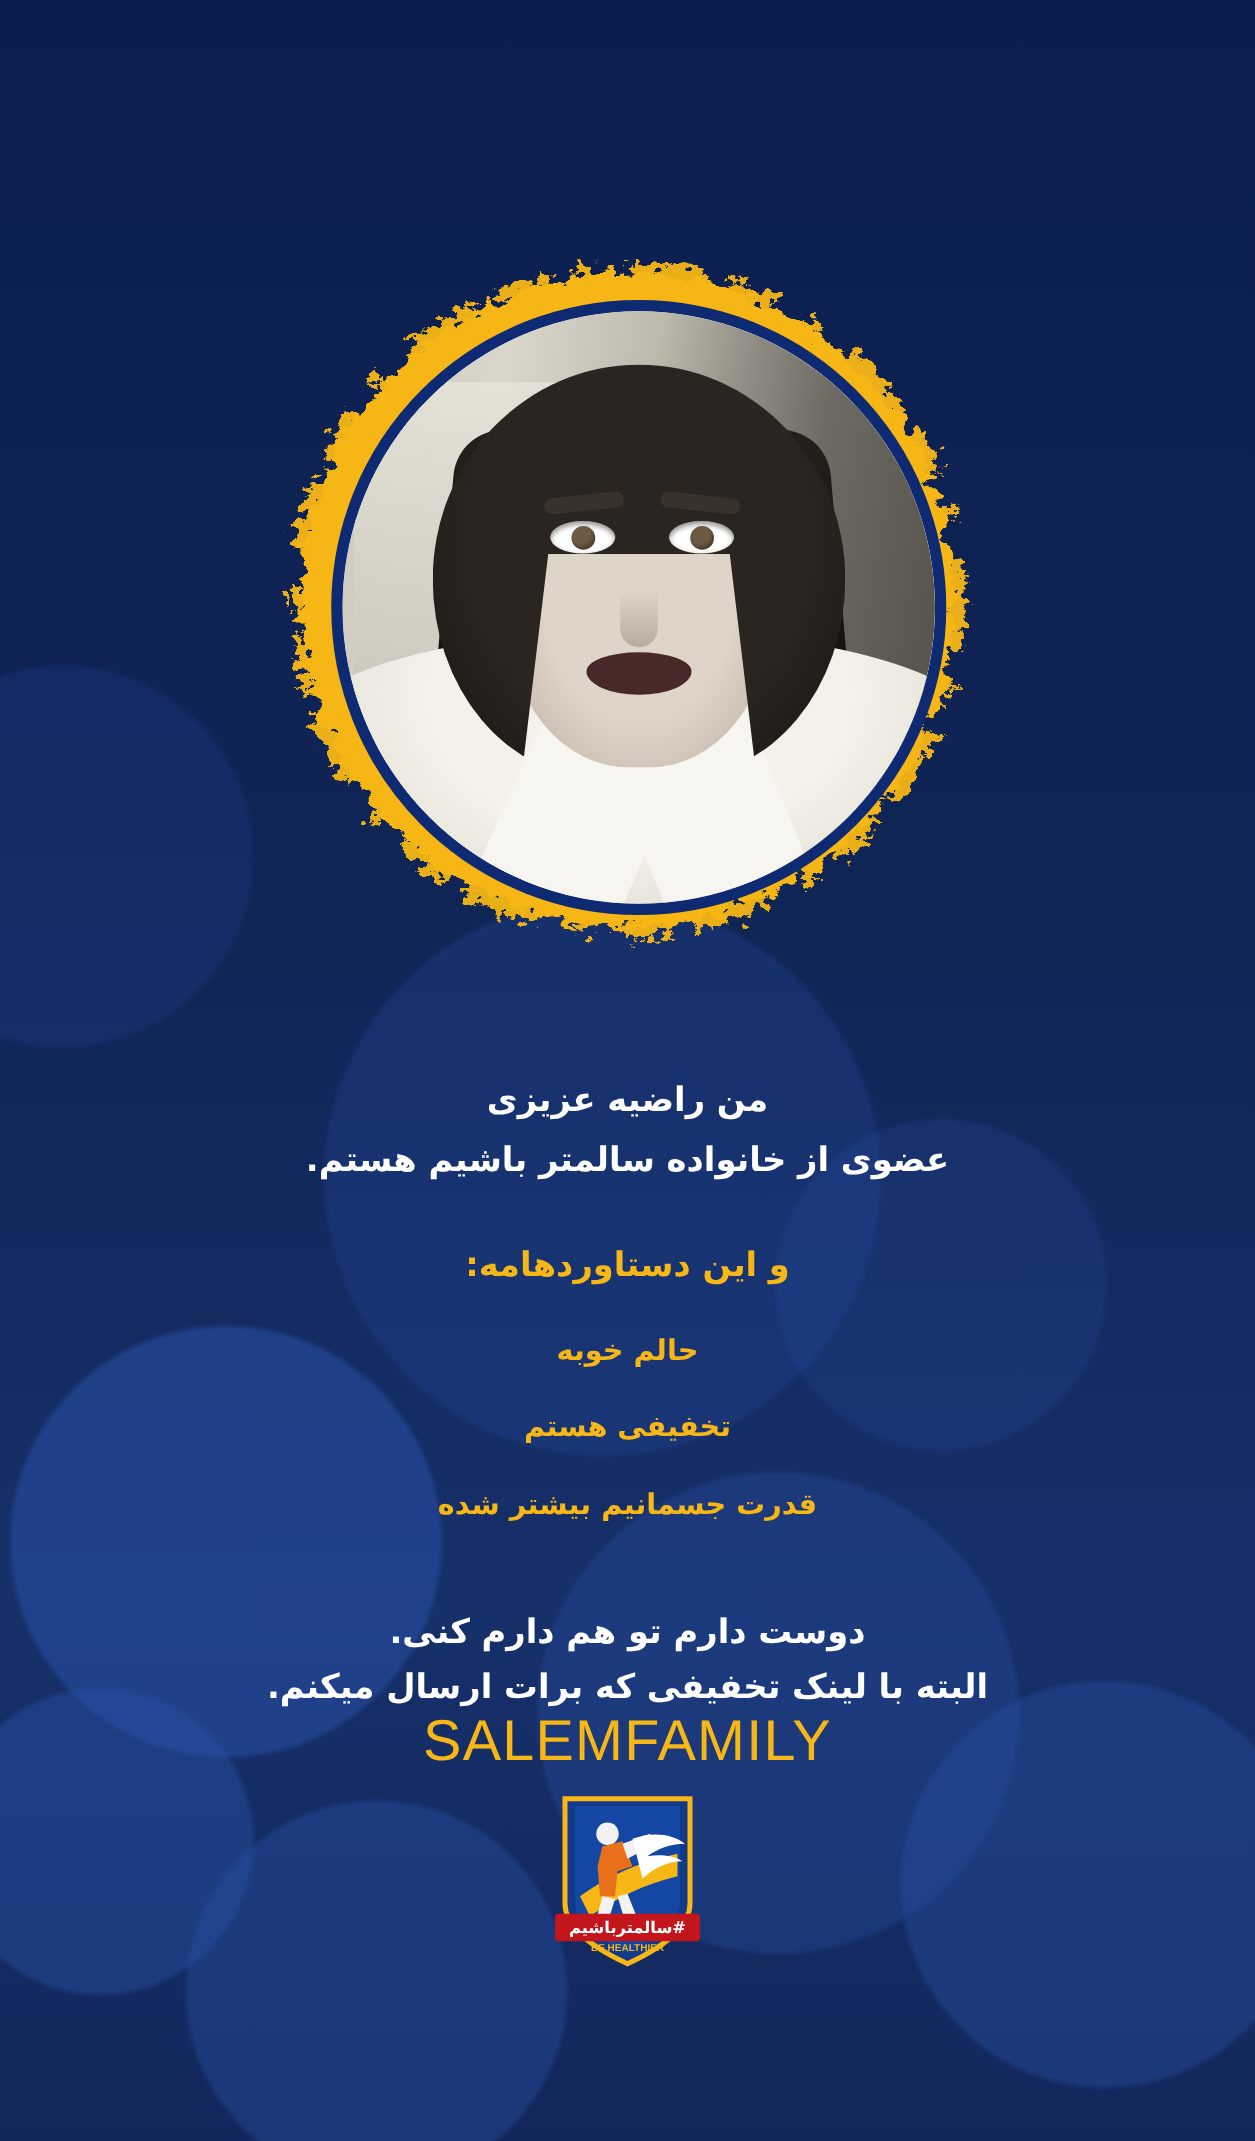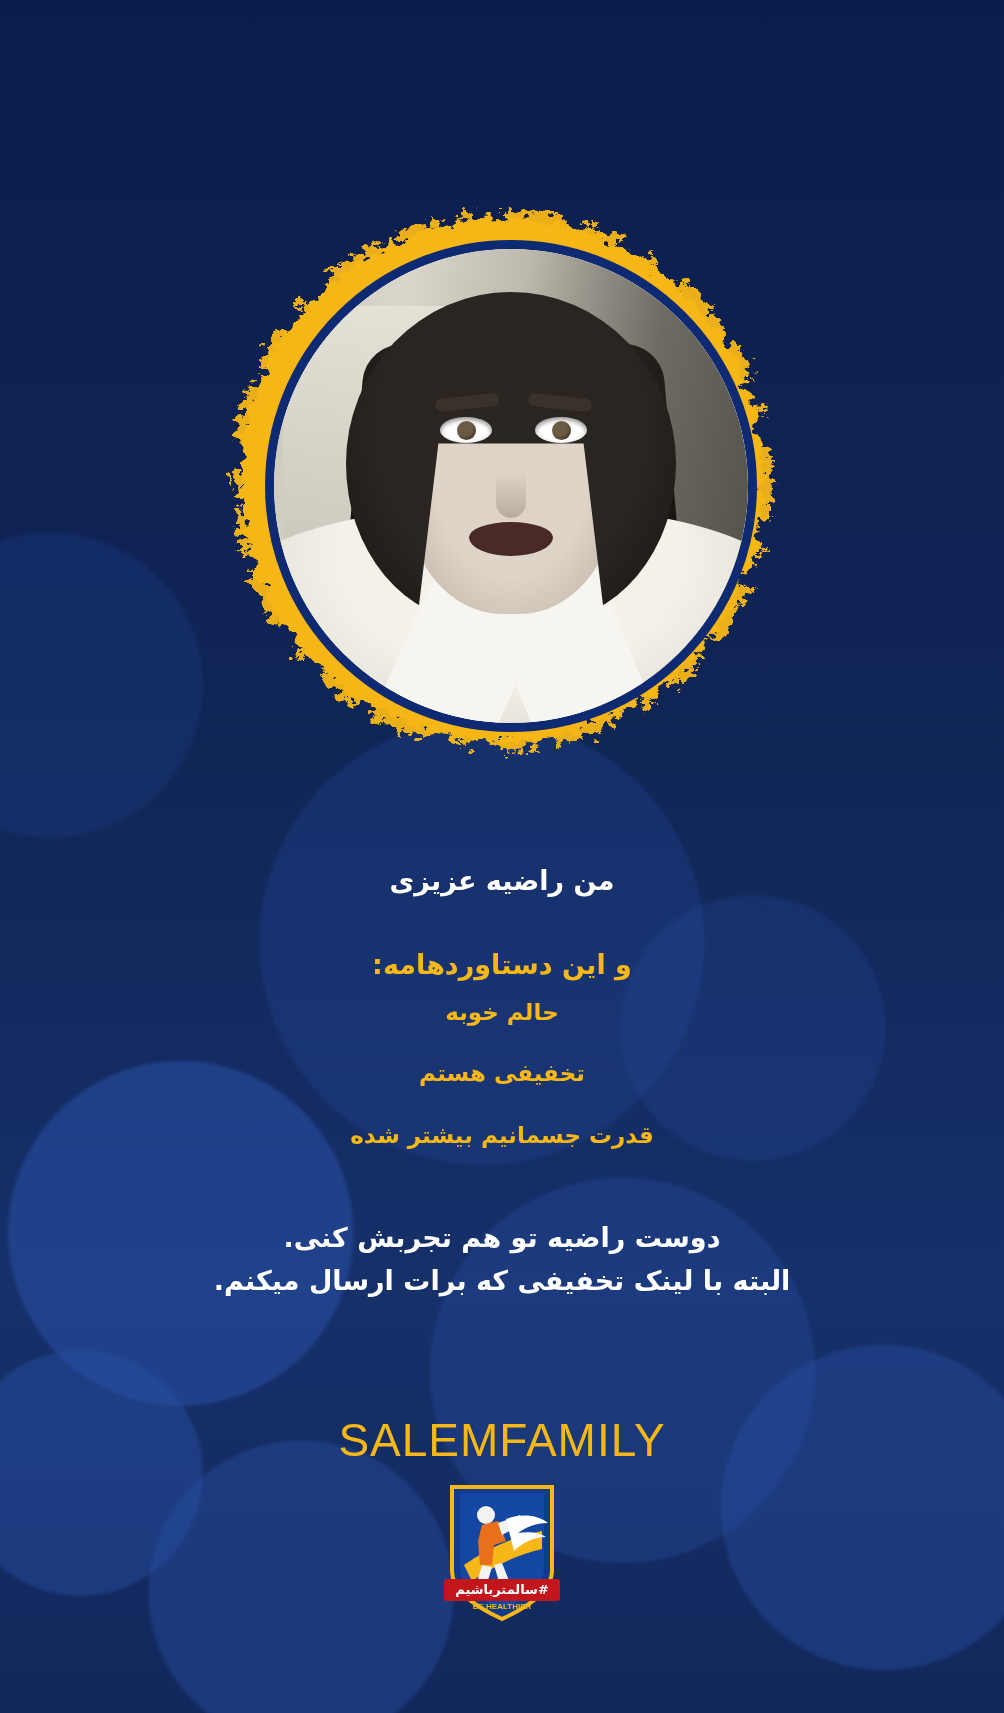--- a/index.html
+++ b/index.html
@@ -163,41 +163,40 @@
   }
   .intro {
     color: #ffffff;
     font-size: 27px;
     margin: 0 0 6px 0;
   }
   .gap-1 { height: 36px; }
   .achv-head {
     color: #f6b717;
     font-size: 27px;
-    margin-bottom: 9px;
+    margin-bottom: 30px;
   }
   .achv {
     color: #f6b717;
     font-size: 23px;
     margin-bottom: 26px;
   }
   .gap-2 { height: 36px; }
   .outro {
     color: #ffffff;
     font-size: 27px;
     line-height: 1.6;
   }
 
   
   .brand {
     position: absolute;
     left: 0; right: 0;
     top: 1365px;
     text-align: center;
-    margin-top: 48px;
   }
   .brand-name {
     color: #f6b717;
     font-size: 46px;
     letter-spacing: 1px;
     font-family: "Liberation Sans", sans-serif;
   }
   .logo {
     margin: 12px auto 0;
     width: 120px;
@@ -254,31 +253,32 @@
         <div class="eye-l"></div>
         <div class="eye-r"></div>
         <div class="nose"></div>
         <div class="lips"></div>
       </div>
     </div>
   </div>
 
   <div class="copy">
     <div class="line intro">من راضیه عزیزی</div>
+    <div class="line intro">عضوی از خانواده سالمتر باشیم هستم.</div>
 
     <div class="gap-1"></div>
 
     <div class="line achv-head">و این دستاوردهامه:</div>
     <div class="line achv">حالم خوبه</div>
     <div class="line achv">تخفیفی هستم</div>
     <div class="line achv">قدرت جسمانیم بیشتر شده</div>
 
     <div class="gap-2"></div>
 
-    <div class="line outro">دوست راضیه تو هم تجربش کنی.</div>
+    <div class="line outro">دوست دارم تو هم دارم کنی.</div>
     <div class="line outro">البته با لینک تخفیفی که برات ارسال میکنم.</div>
   </div>
 
   <div class="brand">
     <div class="brand-name">SALEMFAMILY</div>
 
     <div class="logo">
       <svg viewBox="0 0 120 150" width="120" height="150" xmlns="http://www.w3.org/2000/svg" aria-hidden="true">
 
         <path d="M10 8 H110 V92 C110 112 86 128 60 140 C34 128 10 112 10 92 Z" fill="#123a8a" stroke="#f6b717" stroke-width="4"></path>

